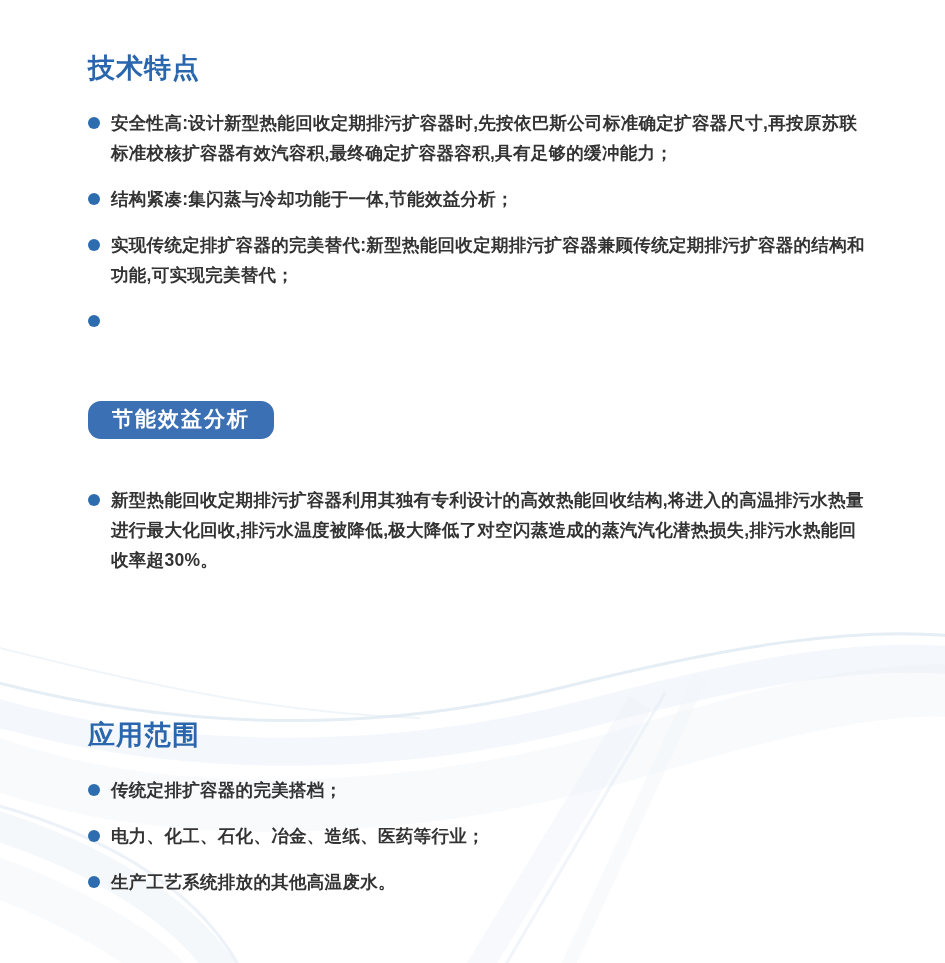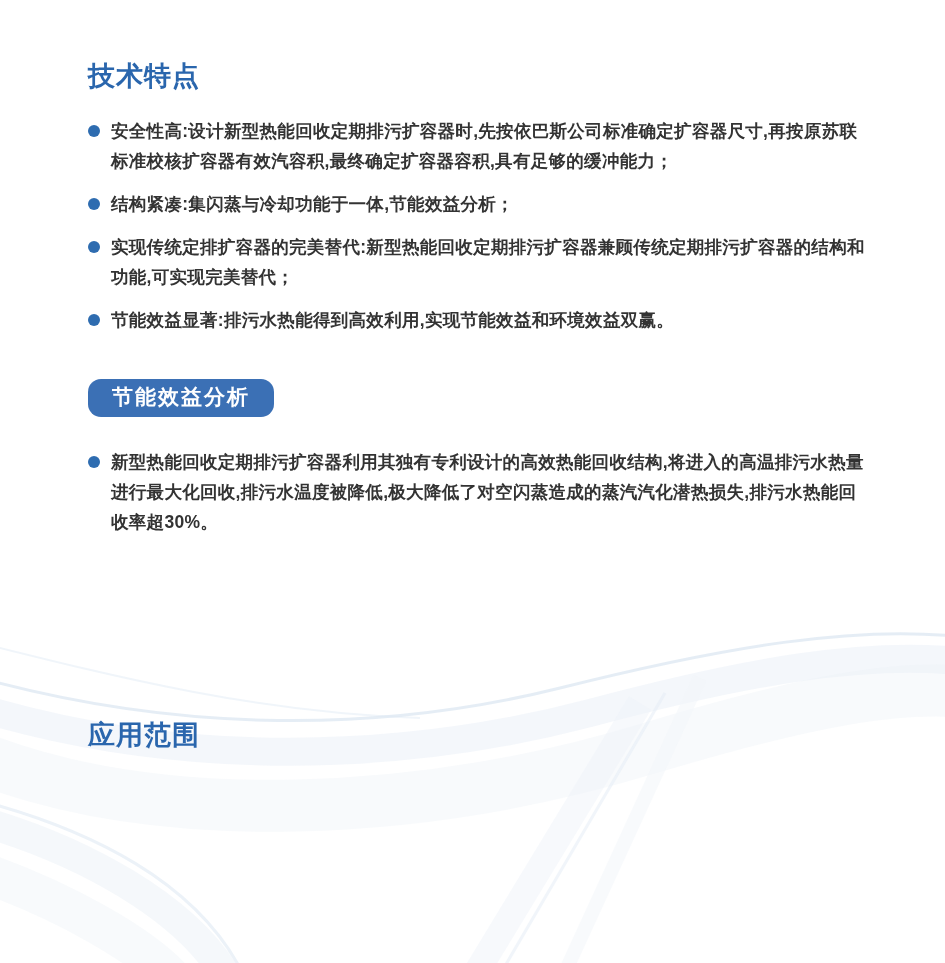--- a/index.html
+++ b/index.html
@@ -7,41 +7,41 @@
     position:relative;
     width:945px;height:963px;
     background:#ffffff;
     overflow:hidden;
     font-family:"Liberation Sans","DejaVu Sans",sans-serif;
   }
   
   .waves{position:absolute;left:0;bottom:0;width:945px;height:380px;z-index:1;pointer-events:none;}
   
   .section{position:absolute;left:88px;width:784px;z-index:2;}
-  .sec-tech{top:58px;}
-  .sec-energy{top:379px;}
+  .sec-tech{top:50px;}
+  .sec-energy{top:401px;}
   .sec-app{top:717px;}
   .section-title{
     margin:0 0 22px 0;
     font-size:27px;font-weight:bold;
     color:#2a66ad;letter-spacing:1px;
   }
   .pill{
     display:inline-block;
     margin:0 0 30px 0;
     background:#3b70b5;color:#ffffff;
     font-size:21px;font-weight:bold;letter-spacing:2px;
     padding:4px 24px 6px 24px;
     border-radius:13px;
   }
   ul.bullets{list-style:none;margin:0;padding:0;}
   li.bullet{
     position:relative;
     padding-left:23px;
-    margin:0 0 13px 0;
+    margin:16px 0 13px 0;
     font-size:17.5px;line-height:30px;
     font-weight:600;color:#333333;
     letter-spacing:0.3px;
   }
   li.bullet .dot{
     position:absolute;left:0;top:9px;
     width:12px;height:12px;border-radius:50%;
     background:#2e6cb0;
   }
   .sec-app li.bullet{margin-bottom:16px;}
@@ -74,32 +74,45 @@
       <li class="bullet">
         <span class="dot"></span>
         <span>结构紧凑:集闪蒸与冷却功能于一体,节能效益分析；</span>
       </li>
       <li class="bullet">
         <span class="dot"></span>
         <span>实现传统定排扩容器的完美替代:新型热能回收定期排污扩容器兼顾传统定期排污扩容器的结构和功能,可实现完美替代；</span>
       </li>
       <li class="bullet">
         <span class="dot"></span>
-        <span>节能效益显著:排污水热能得到高效利用,实现节能效益和环境效益双赢。</span>
       </li>
     </ul>
   </section>
 
   <section class="section sec-energy">
     <div class="pill">节能效益分析</div>
     <ul class="bullets">
       <li class="bullet">
         <span class="dot"></span>
         <span>新型热能回收定期排污扩容器利用其独有专利设计的高效热能回收结构,将进入的高温排污水热量进行最大化回收,排污水温度被降低,极大降低了对空闪蒸造成的蒸汽汽化潜热损失,排污水热能回收率超30%。</span>
       </li>
     </ul>
   </section>
 
   <section class="section sec-app">
     <h2 class="section-title">应用范围</h2>
+    <ul class="bullets">
+      <li class="bullet">
+        <span class="dot"></span>
+        <span>传统定排扩容器的完美搭档；</span>
+      </li>
+      <li class="bullet">
+        <span class="dot"></span>
+        <span>电力、化工、石化、冶金、造纸、医药等行业；</span>
+      </li>
+      <li class="bullet">
+        <span class="dot"></span>
+        <span>生产工艺系统排放的其他高温废水。</span>
+      </li>
+    </ul>
   </section>
 
 </div>
 
 </body></html>

